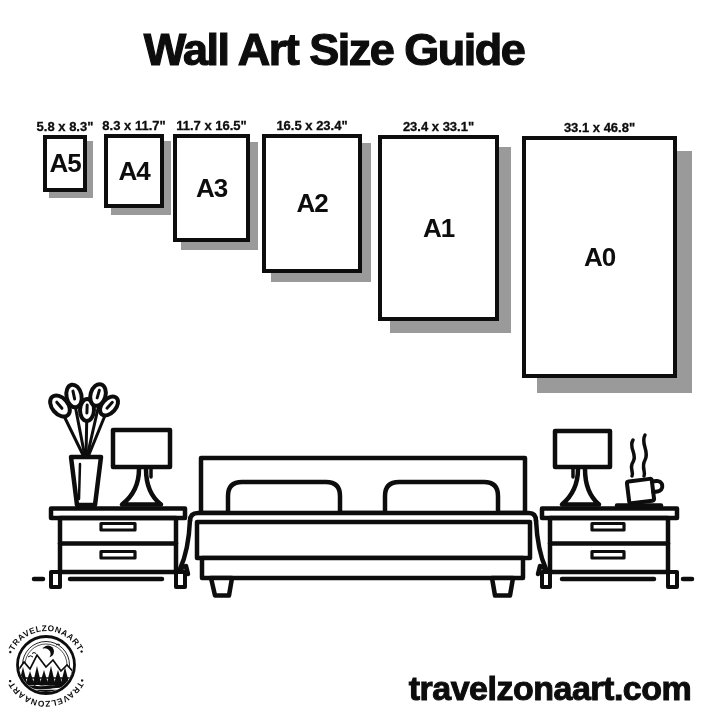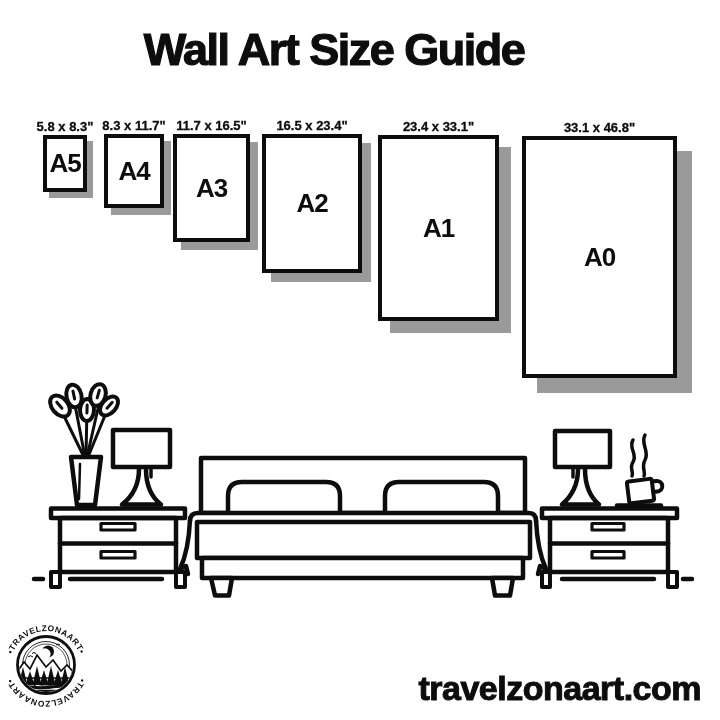--- a/index.html
+++ b/index.html
@@ -26,21 +26,21 @@
   }
   .p-a5{left:43px; top:135px;width:44px; height:57px; box-shadow:6px 6px 0 0 #9a9a9a;}
   .p-a4{left:104px;top:134px;width:60px; height:74px; box-shadow:7px 7px 0 0 #9a9a9a;}
   .p-a3{left:173px;top:134px;width:77px; height:108px;box-shadow:8px 8px 0 0 #9a9a9a;}
   .p-a2{left:262px;top:134px;width:100px;height:139px;box-shadow:9px 9px 0 0 #9a9a9a;}
   .p-a1{left:378px;top:135px;width:121px;height:186px;box-shadow:12px 12px 0 0 #9a9a9a;}
   .p-a0{left:522px;top:136px;width:155px;height:242px;box-shadow:15px 15px 0 0 #9a9a9a;}
   .scene{position:absolute;left:0;top:380px;width:720px;height:240px;}
   .logo{position:absolute;left:1px;top:621px;width:90px;height:90px;}
   .website{
-    position:absolute;left:399px;top:669px;width:302px;text-align:right;
+    position:absolute;left:399px;top:669px;width:302px;text-align:center;
     font-size:34px;font-weight:bold;letter-spacing:-0.5px;
     -webkit-text-stroke:1px #0d0d0d;
   }
 </style>
 </head>
 <body>
 
 <div class="canvas">
 
   <h1 class="title">Wall Art Size Guide</h1>

